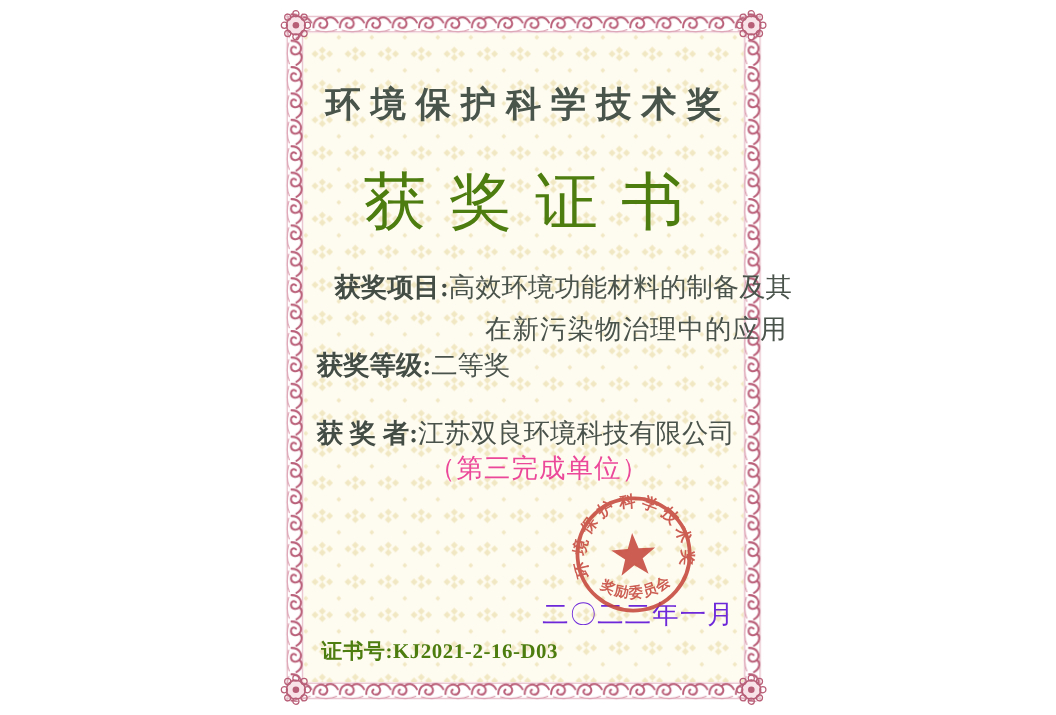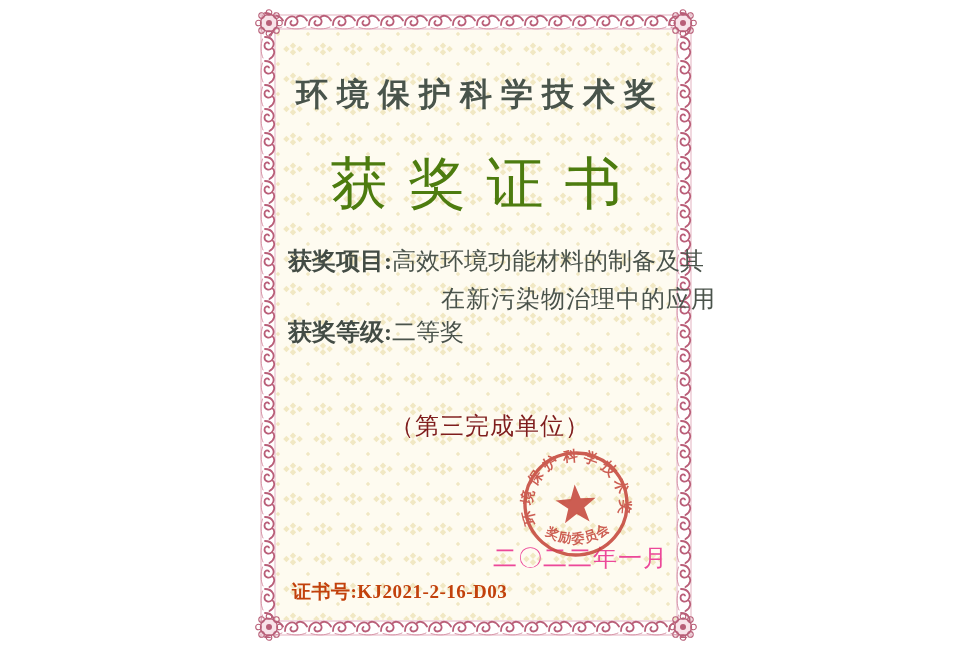--- a/index.html
+++ b/index.html
@@ -24,33 +24,33 @@
   }
   .cert-title {
     position: absolute; top: 142px; left: 0; width: 456px;
     text-align: center; font-size: 57px; font-weight: 400;
     color: #4d7c0f; letter-spacing: 21px; padding-left: 21px;
     white-space: nowrap;
   }
   .row { position: absolute; left: 40px; white-space: nowrap; color: #4a534b; font-size: 24px; }
   .row .label { font-weight: 700; color: #434c45; }
   .row .value { font-weight: 400; }
-  .row-project { top: 241px; }
+  .row-project { top: 241px; margin-left: 16px; }
   .row-project2 { position: absolute; top: 279px; left: 147px; white-space: nowrap; color: #4a534b; font-size: 24px; letter-spacing: 1px; margin-left: 46px; }
   .row-grade { top: 312px; }
   .row-winner { top: 374px; }
-  .winner-note { position: absolute; top: 406px; left: 142px; white-space: nowrap; color: #7f1d1d; font-size: 24px; letter-spacing: 1px; }
+  .winner-note { position: absolute; top: 406px; left: 142px; white-space: nowrap; color: #ec4899; font-size: 24px; letter-spacing: 1px; }
 
   .date-line {
     position: absolute; top: 538px; left: 245px; white-space: nowrap;
-    font-size: 24px; color: #ec4899; letter-spacing: 1px;
+    font-size: 24px; color: #6d28d9; letter-spacing: 1px;
   }
   .cert-no {
     position: absolute; top: 575px; left: 44px; white-space: nowrap;
-    font-size: 19px; color: #c2410c; letter-spacing: 0.5px; font-weight: 600;
+    font-size: 19px; color: #4d7c0f; letter-spacing: 0.5px; font-weight: 600;
   }
   .seal-svg { position: absolute; left: 266px; top: 438px; width: 124px; height: 124px; }
 </style>
 </head>
 <body>
 
 <div class="page">
   <div class="certificate">
 
     <svg class="deco" viewBox="0 0 456 642" aria-hidden="true">
@@ -125,20 +125,23 @@
 
       <div class="row row-project">
         <span class="label">获奖项目:</span><span class="value">高效环境功能材料的制备及其</span>
       </div>
       <div class="row-project2">在新污染物治理中的应用</div>
 
       <div class="row row-grade">
         <span class="label">获奖等级:</span><span class="value">二等奖</span>
       </div>
 
+      <div class="row row-winner">
+        <span class="label">获 奖 者:</span><span class="value">江苏双良环境科技有限公司</span>
+      </div>
       <div class="winner-note">（第三完成单位）</div>
 
       <div class="date-line">二〇二二年一月</div>
 
       <svg class="seal-svg" viewBox="-62 -62 124 124" aria-hidden="true">
         <g opacity="0.87" transform="rotate(-4)">
           <defs>
             <path id="sealArc" d="M -40 19 A 44 44 0 1 1 40 19" fill="none"></path>
             <path id="sealBot" d="M -34 27 A 55 55 0 0 0 34 27" fill="none"></path>
           </defs>

